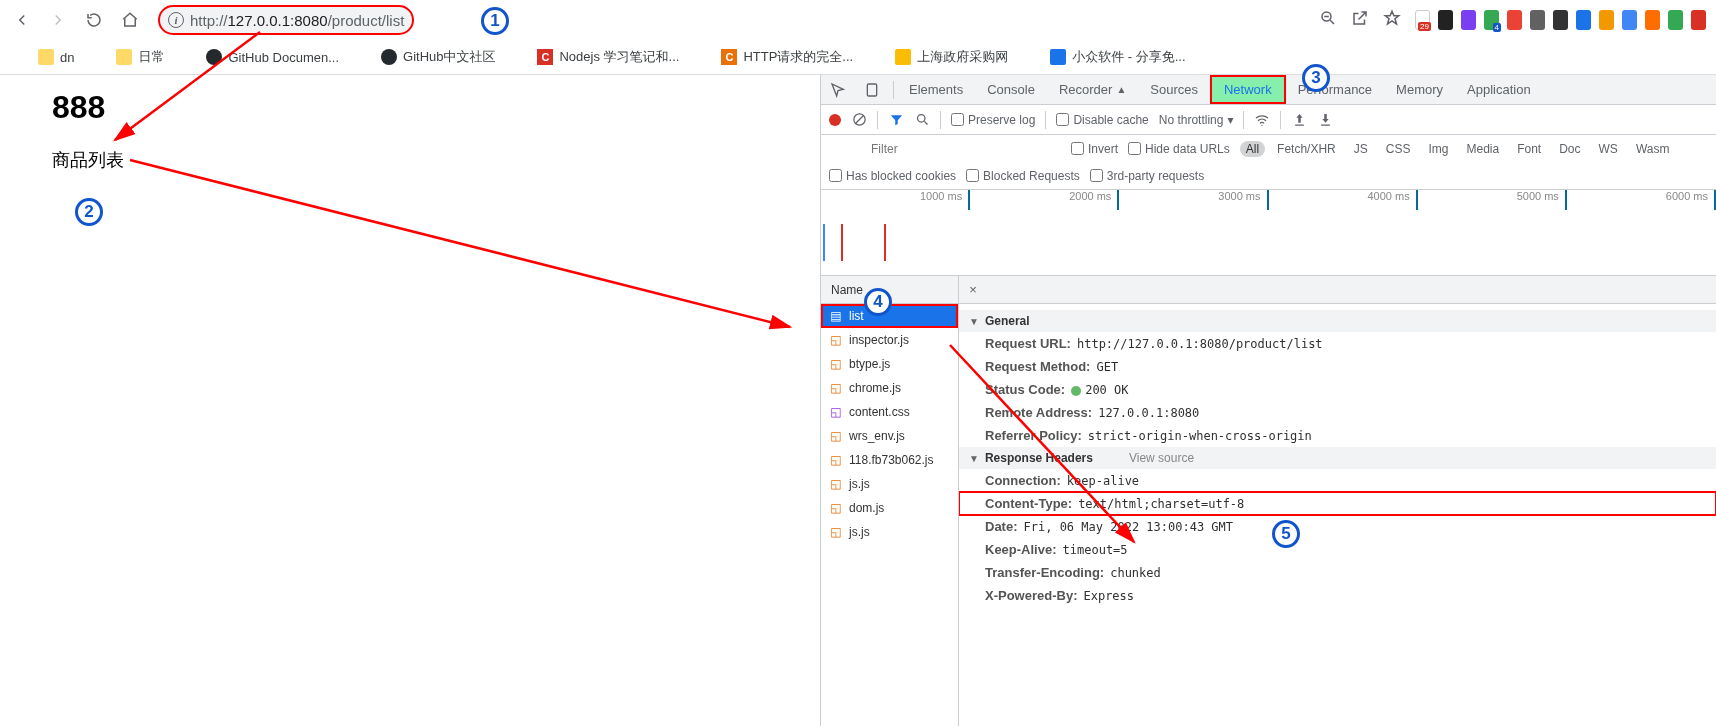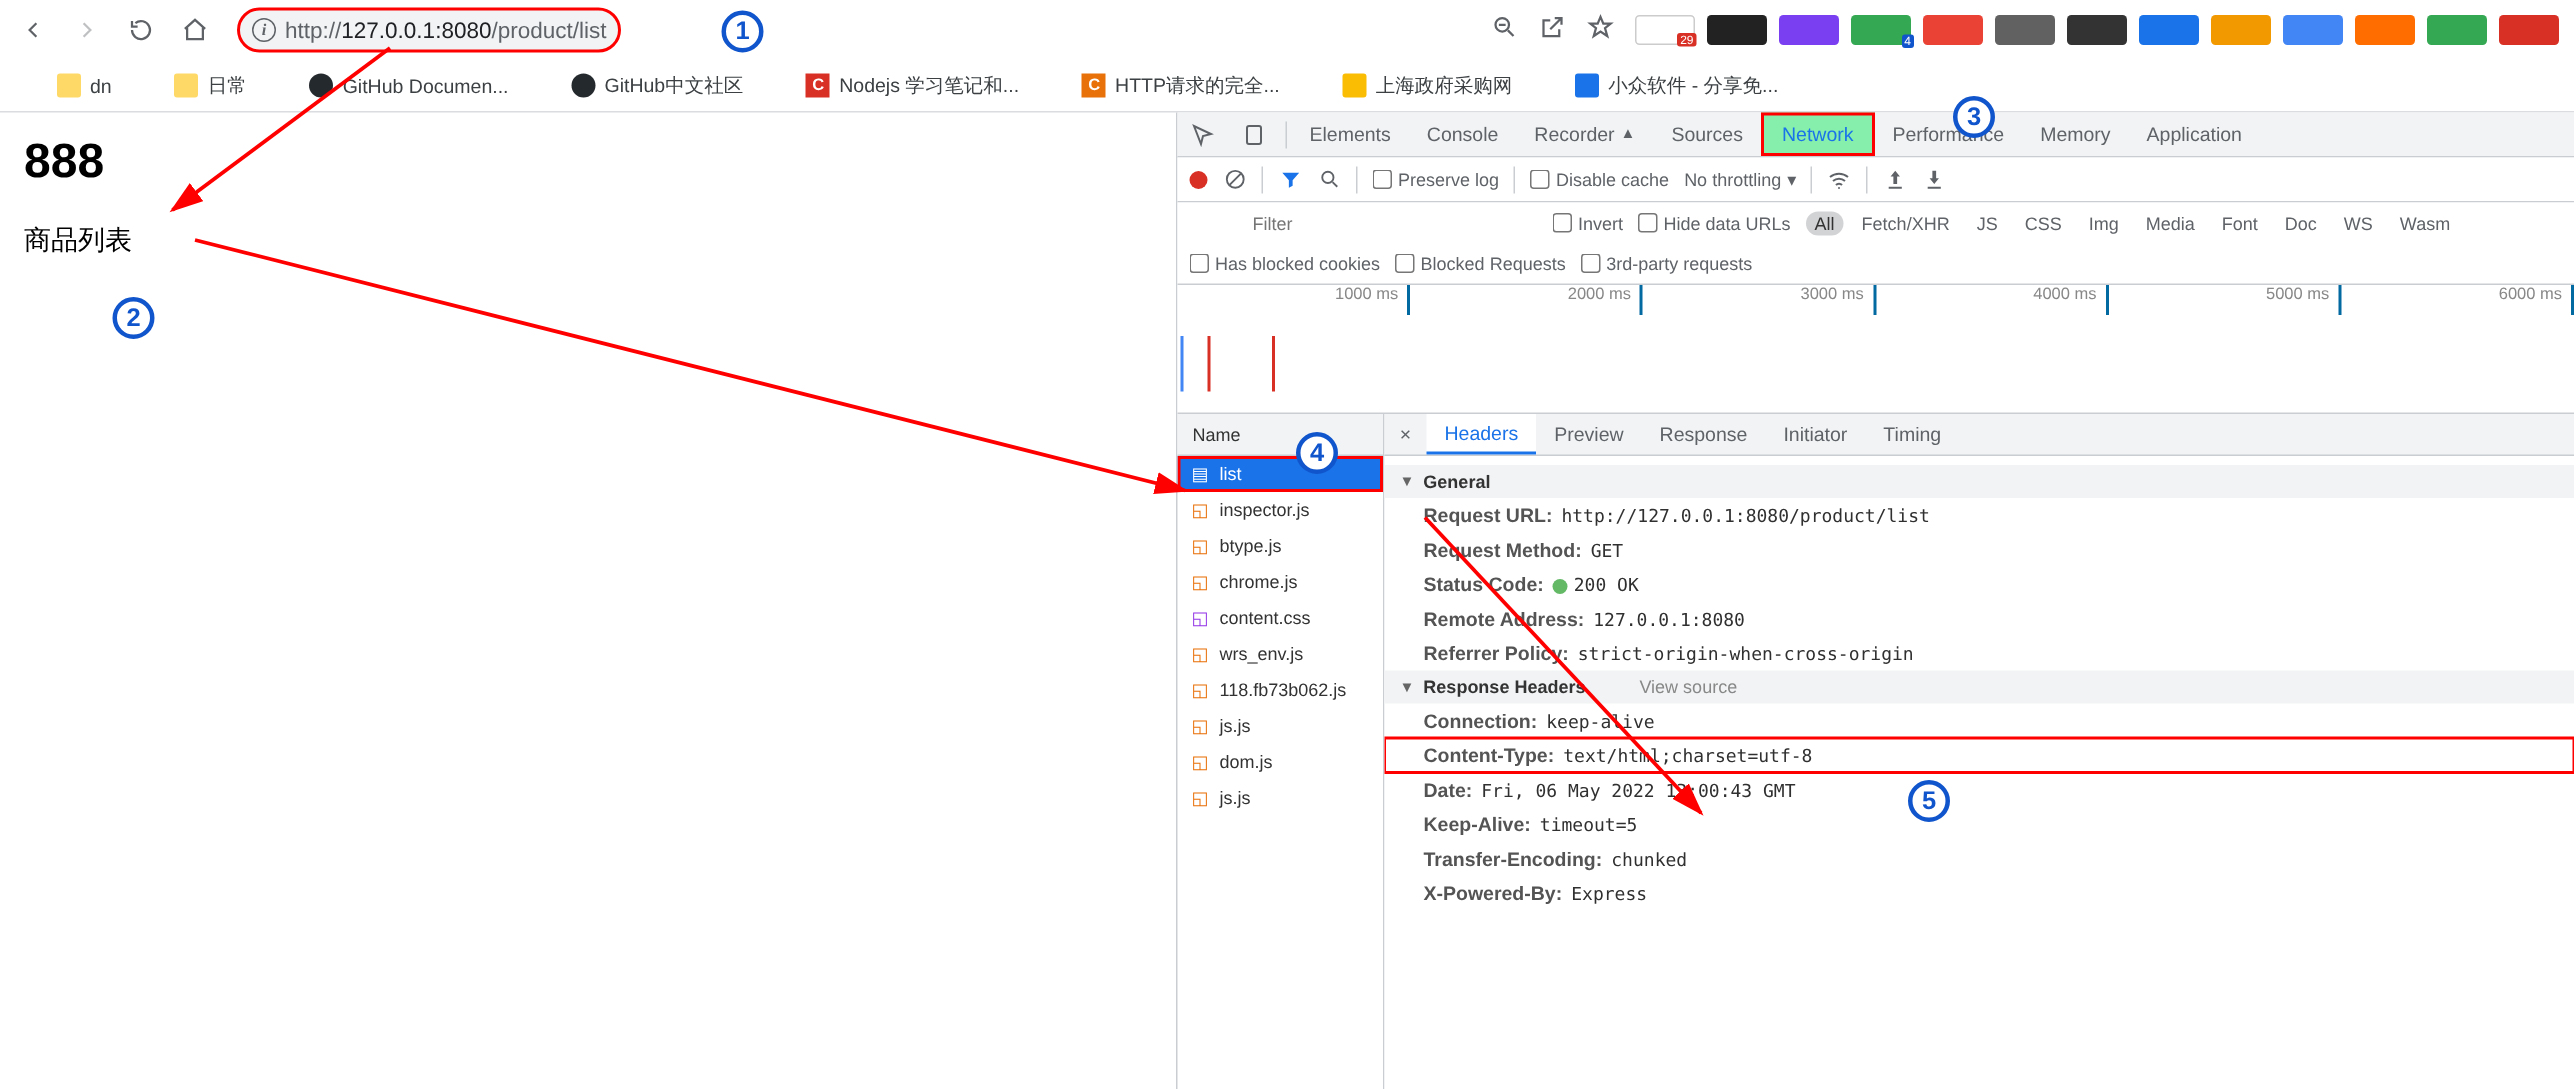--- a/index.html
+++ b/index.html
@@ -7,31 +7,31 @@
     
     
     .browser-bar { height: 40px; display: flex; align-items: center; padding: 4px 10px; gap: 12px; background: #fff; }
     .nav-btn { width: 24px; height: 24px; display: flex; align-items: center; justify-content: center; color: #5f6368; cursor: pointer; }
     .url-pill { flex: 0 0 auto; display: flex; align-items: center; gap: 6px; height: 30px; border: 2px solid red; padding: 0 8px; background: #f1f3f4; border-radius: 15px; margin-left: 4px; }
     .url-info-icon { width: 16px; height: 16px; border-radius: 50%; border: 1.5px solid #5f6368; color: #5f6368; font-size: 11px; display: flex; align-items: center; justify-content: center; font-family: serif; font-style: italic; font-weight: bold; }
     .url-text { font-size: 15px; color: #5f6368; }
     .url-dark { color: #202124; }
     .url-right { margin-left: auto; display: flex; align-items: center; gap: 14px; color: #5f6368; }
     .ext-icons { display: flex; align-items: center; gap: 8px; }
-    .ext-icon { width: 40px; height: 20px; border-radius: 3px; }
+    .ext-icon { width: 15px; height: 20px; border-radius: 3px; }
     
     
     .bookmarks { height: 34px; display: flex; align-items: center; padding: 0 14px; gap: 18px; font-size: 13px; color: #3c4043; }
     .bm { display: flex; align-items: center; gap: 6px; cursor: pointer; padding-left: 24px; }
     .bm-icon { width: 16px; height: 16px; }
     .folder { background: #ffd968; border-radius: 2px; }
     
     
     .main { display: flex; height: calc(100% - 74px); border-top: 1px solid #dadce0; }
-    .page-pane { width: 784px; padding: 14px 16px; position: relative; }
+    .page-pane { width: 784px; padding: 14px 16px; position: relative; margin-left: 36px; }
     .page-pane h1 { font-size: 32px; font-weight: bold; margin-bottom: 22px; }
     .page-text { font-size: 18px; }
     
     
     .devtools { flex: 1; border-left: 1px solid #cacdd1; display: flex; flex-direction: column; font-size: 13px; color: #333; }
     .dt-tabs { height: 30px; display: flex; align-items: stretch; border-bottom: 1px solid #cacdd1; background: #f1f3f4; }
     .dt-tab-icon { width: 34px; display: flex; align-items: center; justify-content: center; color: #5f6368; }
     .dt-tab { padding: 0 12px; display: flex; align-items: center; color: #5f6368; cursor: pointer; white-space: nowrap; gap: 4px; }
     .dt-tab.active { color: #1a73e8; border-bottom: 2px solid #1a73e8; background: #86efac; }
     .dt-tab.red-boxed { border: 2px solid red; }
@@ -367,27 +367,20 @@
             </div>
             <div class="net-item">
               <span class="net-file-icon" style="color:#e8710a">◱</span>
               <span>js.js</span>
             </div>
           </div>
       </div>
       <div class="detail">
         <div class="detail-tabs">
           <div class="close-x">×</div>
-          <div id="detail-tabs-c" style="display:flex">
-              <div class="d-tab active">Headers</div>
-              <div class="d-tab">Preview</div>
-              <div class="d-tab">Response</div>
-              <div class="d-tab">Initiator</div>
-              <div class="d-tab">Timing</div>
-            </div>
         </div>
         <div class="detail-body">
           <div class="section-head">
               <span class="tri">▼</span>
               <span>General</span>
             </div>
           <div id="general-kvs">
               <div class="kv"><span class="k">Request URL:</span><span class="v">http://127.0.0.1:8080/product/list</span></div>
               <div class="kv"><span class="k">Request Method:</span><span class="v">GET</span></div>
               <div class="kv"><span class="k">Status Code:</span><span class="v"><span class="status-dot"></span>200 OK</span></div>

